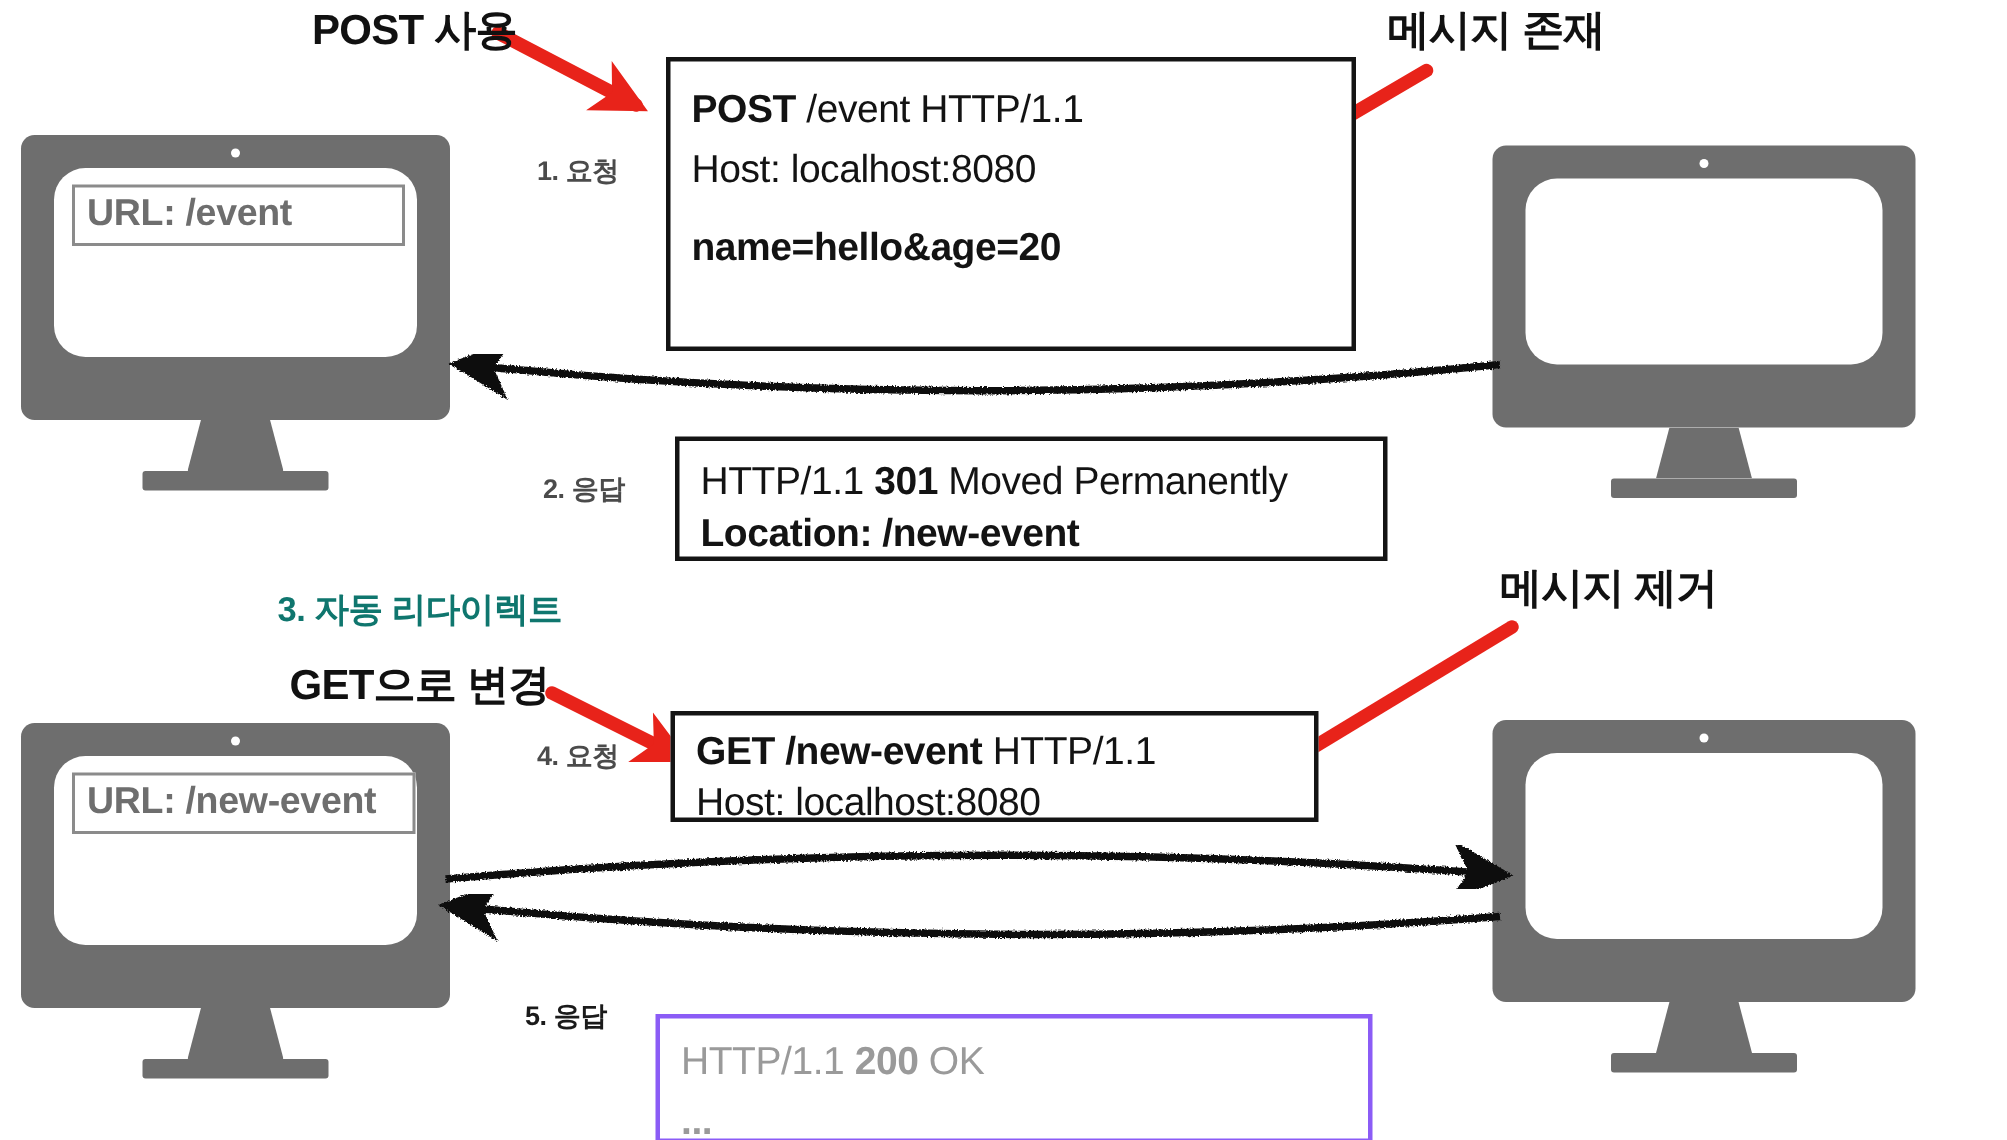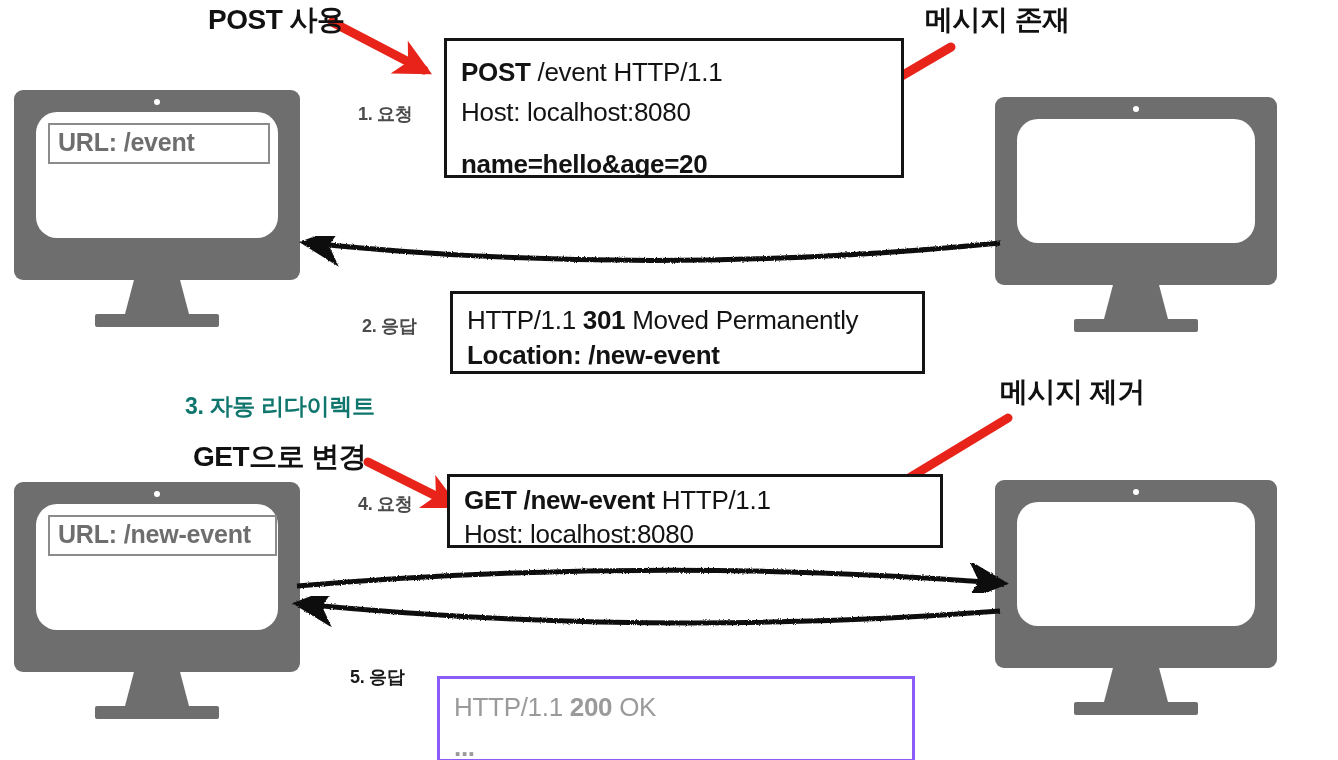--- a/index.html
+++ b/index.html
@@ -165,36 +165,36 @@
       <path d="M951,47 L772,152" stroke="#e8231a" stroke-width="9" fill="none" marker-end="url(#ahR)" stroke-linecap="round"></path>
     </g>
     <g>
       <path d="M368,462 L452,504" stroke="#e8231a" stroke-width="9" fill="none" marker-end="url(#ahR)" stroke-linecap="round"></path>
     </g>
     <g>
       <path d="M1008,418 L838,521" stroke="#e8231a" stroke-width="9" fill="none" marker-end="url(#ahR)" stroke-linecap="round"></path>
     </g>
   </svg>
 
-  <div class="msgbox" style="left:444px;top:38px;width:460px;height:140px;">
+  <div class="msgbox" style="left:444px;top:38px;width:460px;height:196px;">
     <div class="ln" style="top:18px;">
       <span class="b">POST</span><span class="n"> /event HTTP/1.1</span>
     </div>
     <div class="ln n" style="top:58px;">Host: localhost:8080</div>
     <div class="ln b" style="top:110px;">name=hello&amp;age=20</div>
   </div>
 
   <div class="msgbox" style="left:450px;top:291px;width:475px;height:83px;">
     <div class="ln" style="top:13px;">
       <span class="n">HTTP/1.1 </span><span class="b">301</span><span class="n"> Moved Permanently</span>
     </div>
     <div class="ln b" style="top:48px;text-align:center;">Location: /new-event</div>
   </div>
 
-  <div class="msgbox" style="left:447px;top:474px;width:496px;height:74px;">
+  <div class="msgbox" style="left:447px;top:474px;width:432px;height:74px;">
     <div class="ln" style="top:10px;">
       <span class="b">GET /new-event</span><span class="n"> HTTP/1.1</span>
     </div>
     <div class="ln n" style="top:44px;">Host: localhost:8080</div>
   </div>
 
   <div class="msgbox gray" style="left:437px;top:642px;width:478px;height:86px;">
     <div class="ln" style="top:15px;">
       <span class="n">HTTP/1.1 </span><span class="b">200</span><span class="n"> OK</span>
     </div>

